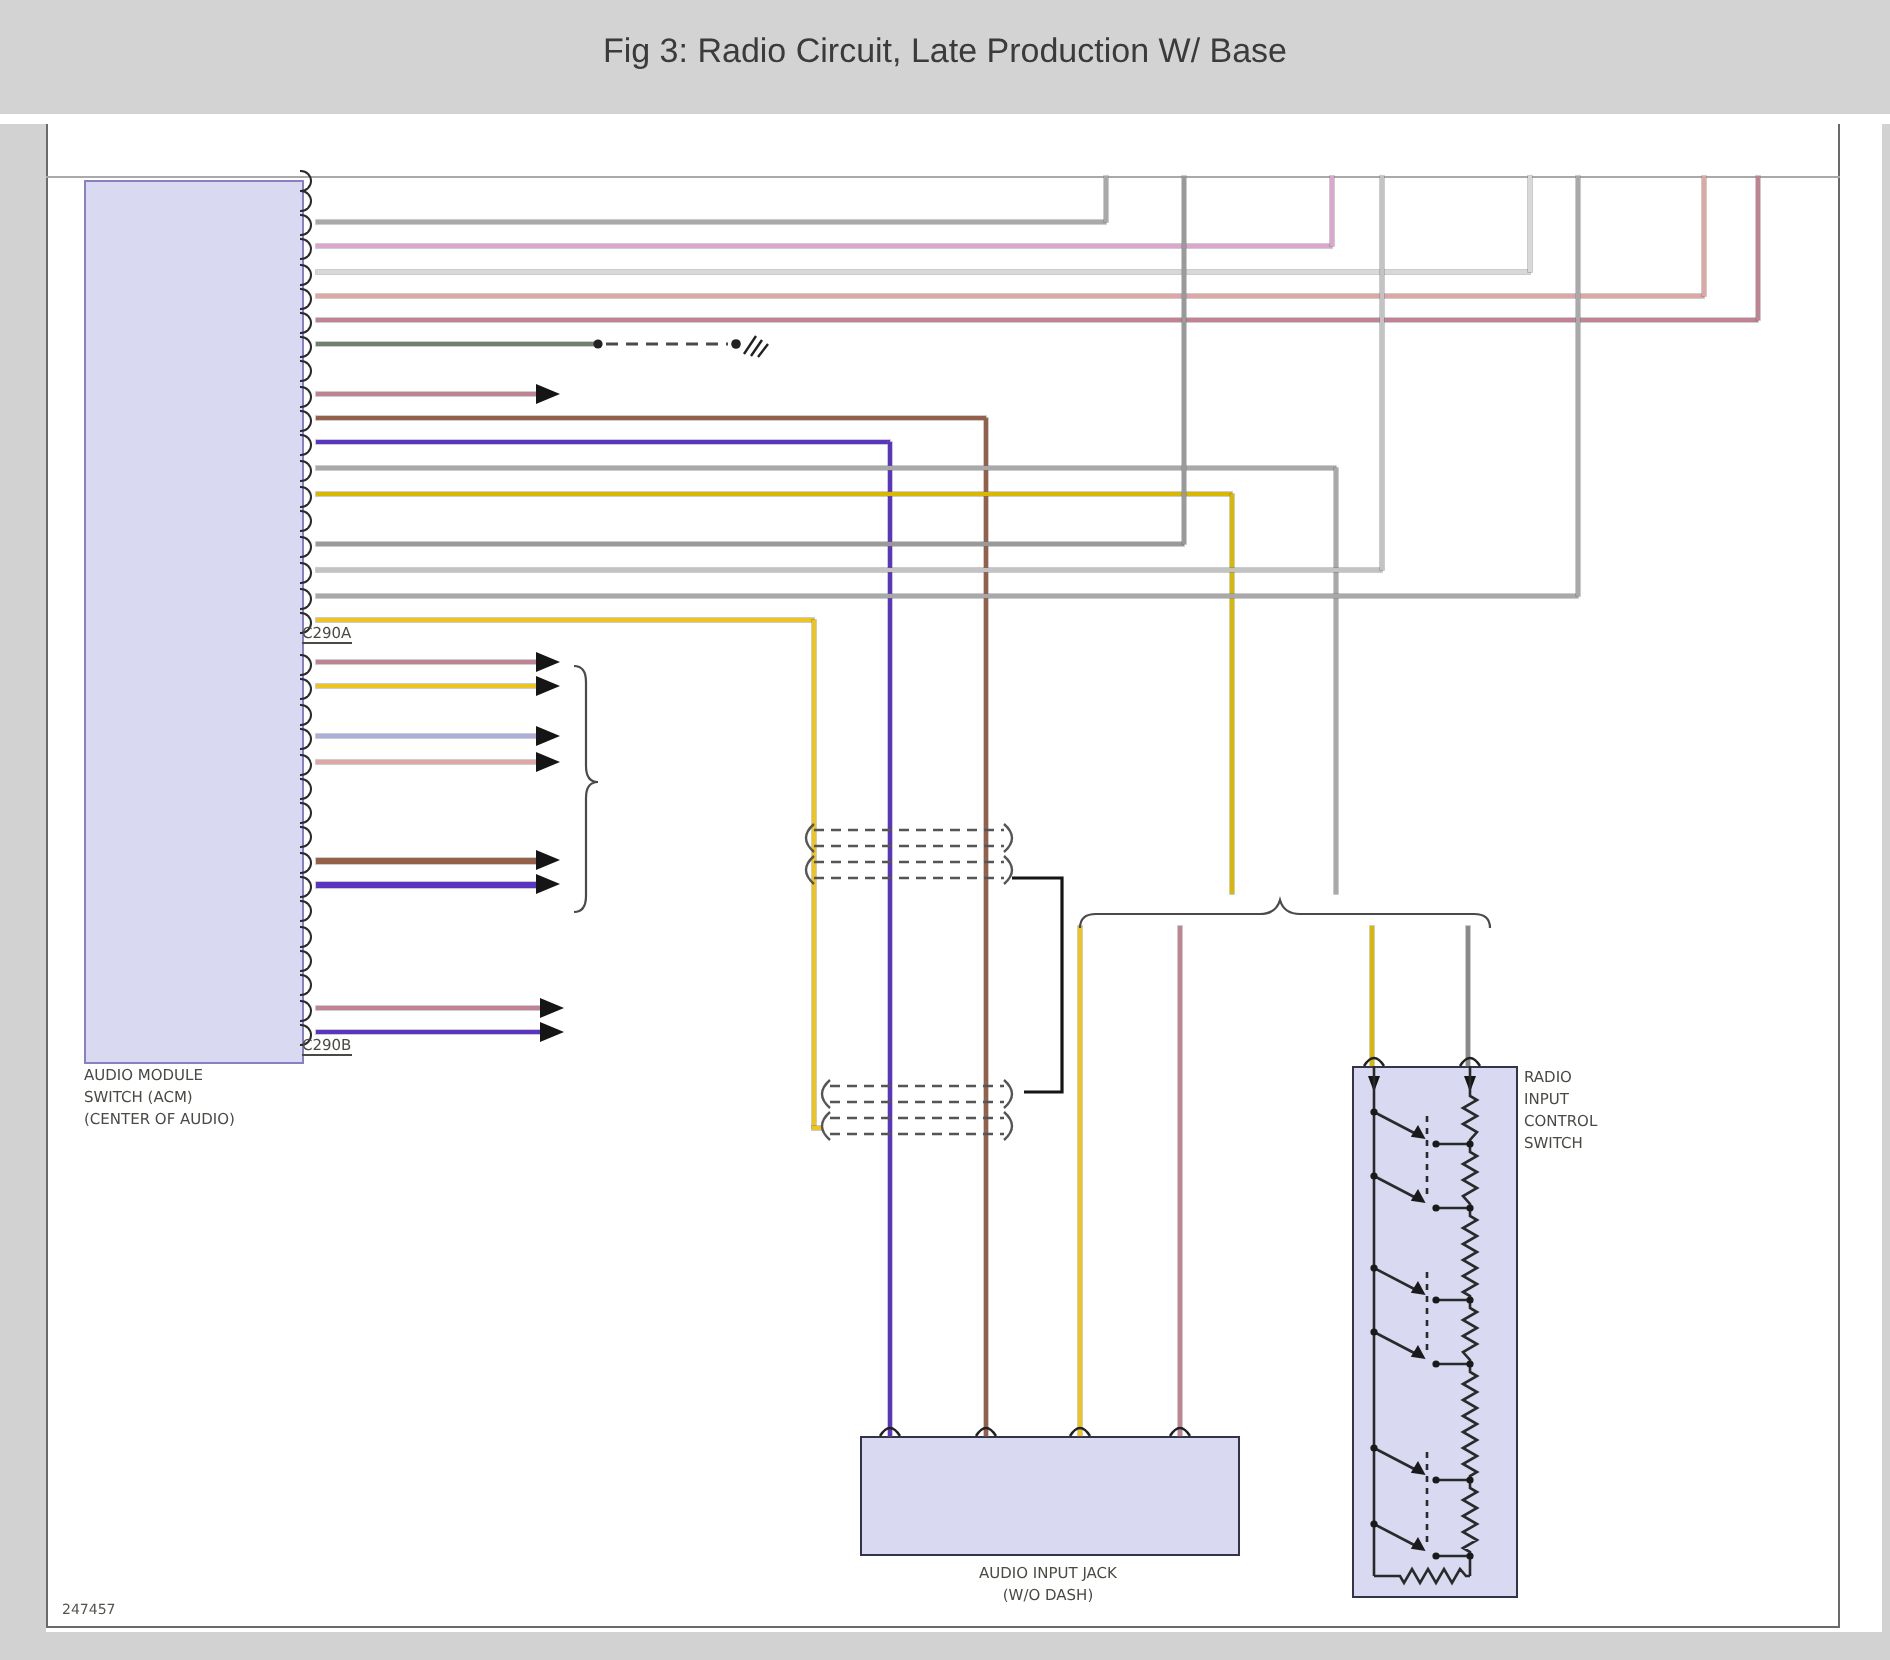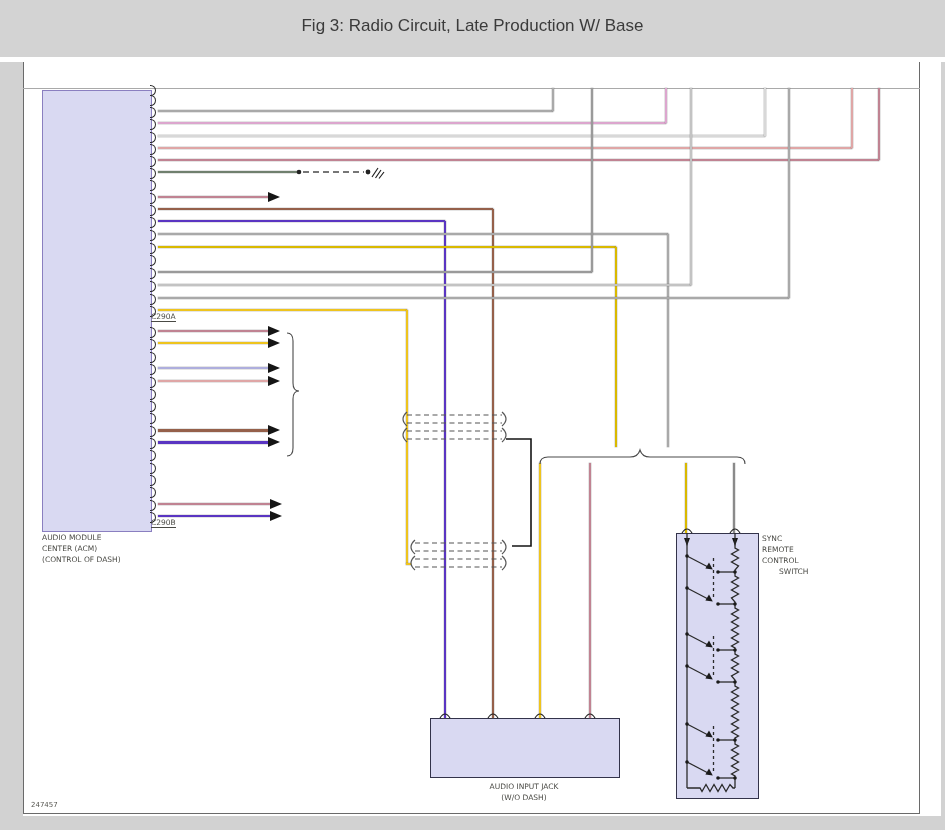--- a/index.html
+++ b/index.html
@@ -43,30 +43,30 @@
   <div class="frame" style="left:23px;top:88px;width:897px;height:1px;background:#a9a9a9;"></div>
 
   <div class="box" id="acm-box" style="left:42px;top:90px;width:108px;height:440px;"></div>
   <div class="dkbox" id="jack-box" style="left:430px;top:718px;width:188px;height:58px;"></div>
   <div class="dkbox" id="switch-box" style="left:676px;top:533px;width:81px;height:264px;"></div>
 
   <span class="lbl cid" style="left:151px;top:312px;">C290A</span>
   <span class="lbl cid" style="left:151px;top:518px;">C290B</span>
 
   <span class="lbl" style="left:42px;top:533px;">AUDIO MODULE</span>
-  <span class="lbl" style="left:42px;top:544px;">CENTER (ACM)</span>
-  <span class="lbl" style="left:42px;top:555px;">(CONTROL OF DASH)</span>
+  <span class="lbl" style="left:42px;top:544px;">SWITCH (ACM)</span>
+  <span class="lbl" style="left:42px;top:555px;">(CENTER OF AUDIO)</span>
 
   <span class="lbl" style="left:430px;top:782px;width:188px;text-align:center;">AUDIO INPUT JACK</span>
   <span class="lbl" style="left:430px;top:793px;width:188px;text-align:center;">(W/O DASH)</span>
 
-  <span class="lbl" style="left:762px;top:534px;">SYNC</span>
-  <span class="lbl" style="left:762px;top:545px;">REMOTE</span>
+  <span class="lbl" style="left:762px;top:534px;">RADIO</span>
+  <span class="lbl" style="left:762px;top:545px;">INPUT</span>
   <span class="lbl" style="left:762px;top:556px;">CONTROL</span>
-  <span class="lbl" style="left:779px;top:567px;">SWITCH</span>
+  <span class="lbl" style="left:762px;top:567px;">SWITCH</span>
 
   <span class="lbl fig" style="left:31px;top:801px;">247457</span>
 
   <svg id="vector" width="945" height="830" xmlns="http://www.w3.org/2000/svg">
       <g>
         <circle cx="368" cy="172" r="2.4" fill="#222"></circle>
 <path d="M372,177 L378,168 M375.5,178 L381,170 M379,178.5 L384,172" stroke="#222" stroke-width="1.2" fill="none"></path>
       </g>
       <circle cx="299" cy="172" r="2.3" fill="#222"></circle>
       <line x1="303" y1="172" x2="364" y2="172" stroke="#4a4a4a" stroke-width="1.6" stroke-dasharray="6,4"></line>

